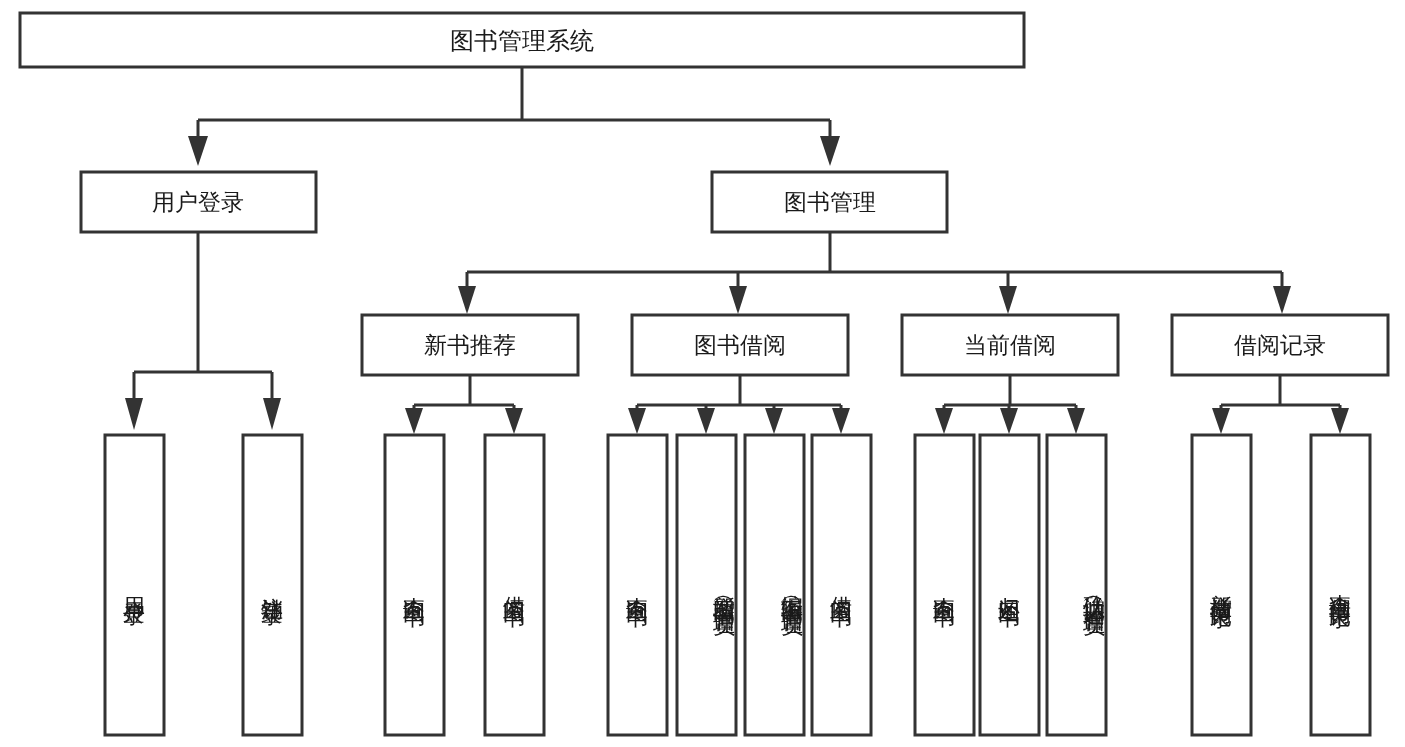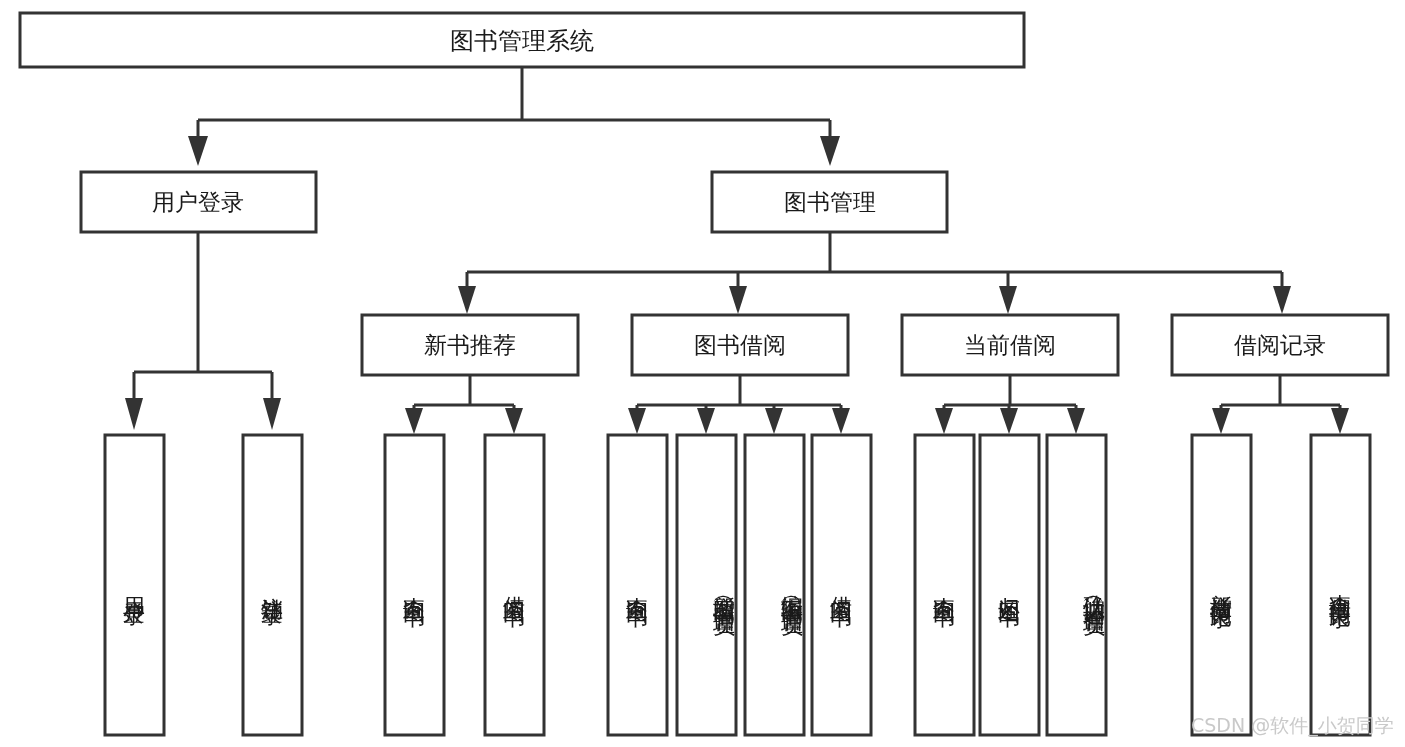--- a/index.html
+++ b/index.html
@@ -229,14 +229,13 @@
   <div class="leaf-label" style="left:745px; top:435px; width:59px; height:300px; align-items:flex-start; padding-top:10px; box-sizing:border-box;">编辑图书（管理员）</div>
   <div class="leaf-label" style="left:812px; top:435px; width:59px; height:300px;">借阅图书</div>
 
   <div class="leaf-label" style="left:915px; top:435px; width:59px; height:300px;">查询图书</div>
   <div class="leaf-label" style="left:980px; top:435px; width:59px; height:300px;">归还图书</div>
   <div class="leaf-label" style="left:1047px; top:435px; width:59px; height:300px; align-items:flex-start; padding-top:10px; box-sizing:border-box;">确认归还（管理员）</div>
 
   <div class="leaf-label" style="left:1192px; top:435px; width:59px; height:300px;">新增借阅记录</div>
   <div class="leaf-label" style="left:1311px; top:435px; width:59px; height:300px;">查询借阅记录</div>
 
-  <div class="watermark">CSDN @软件_小贺同学</div>
 </div>
 
 </body></html>

